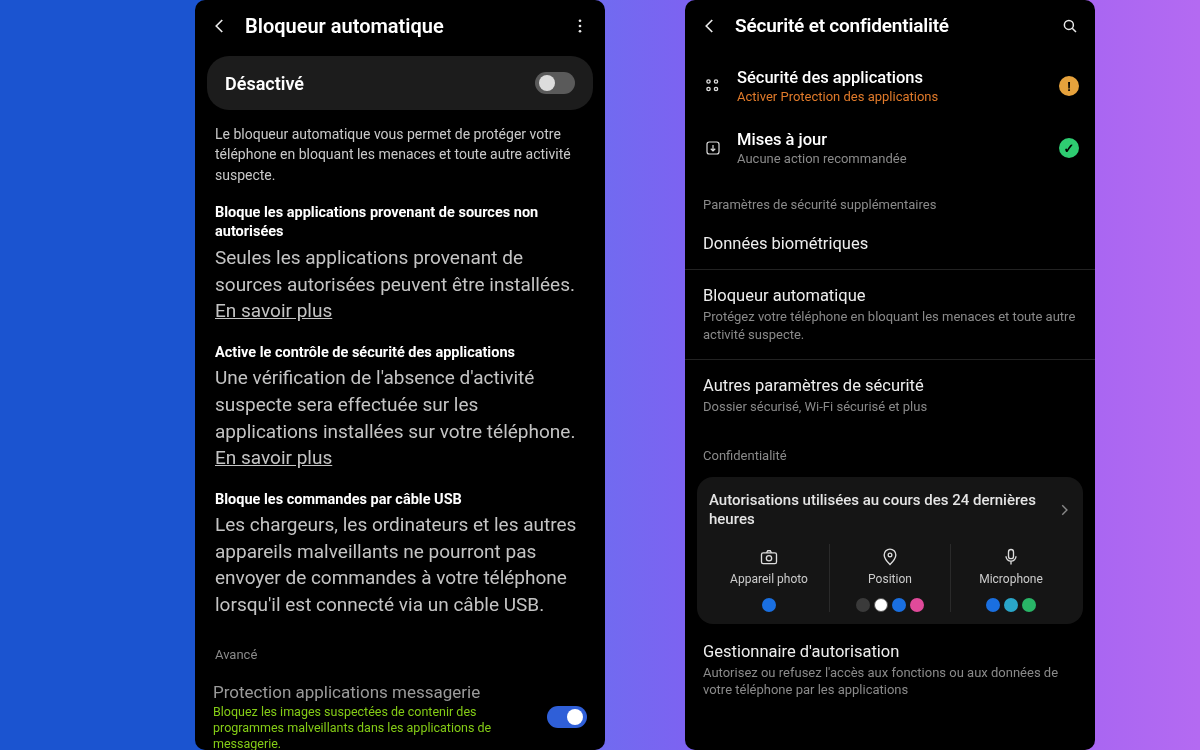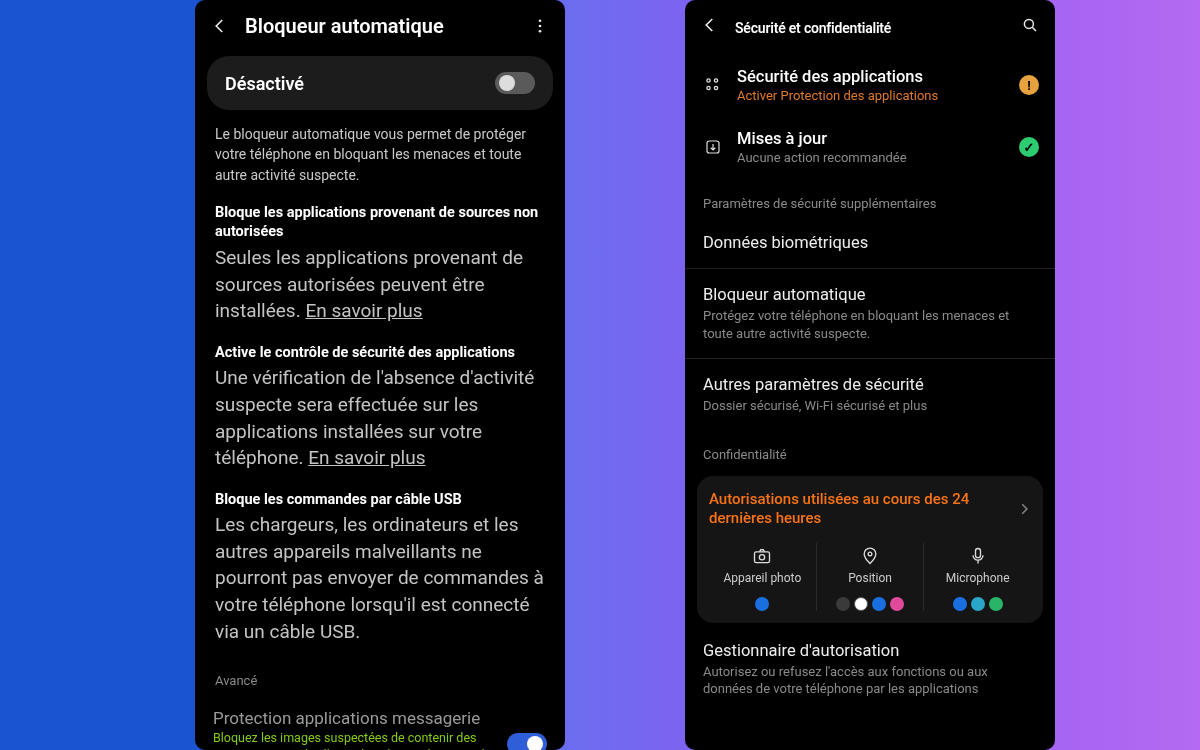--- a/index.html
+++ b/index.html
@@ -7,21 +7,21 @@
     width: 1200px;
     height: 750px;
     background: linear-gradient(90deg, #1b54d0 0%, #1b54d0 22%, #6d6df0 48%, #8a5af2 65%, #b46af2 100%);
     font-family: -apple-system, "Segoe UI", Roboto, Arial, sans-serif;
     overflow: hidden;
     position: relative;
   }
   .phone {
     position: absolute;
     top: 0;
-    width: 370px;
+    width: 410px;
     height: 750px;
     background: #000;
     color: #ececec;
     overflow: hidden;
     border-radius: 10px;
   }
   .phone-left { left: 195px; }
   .phone-right { left: 685px; }
 
   
@@ -36,21 +36,21 @@
     display:flex;align-items:center;justify-content:center;
     color:#e8e8e8;
     cursor:pointer;
   }
   .hdr .title {
     font-size: 20px;
     font-weight: 600;
     color:#fff;
     flex:1;
   }
-  .hdr .title.small { font-size:14px; letter-spacing:-0.2px;margin-top:6px;}
+  .hdr .title.small { font-size:19px; letter-spacing:-0.2px;}
   .hdr .more, .hdr .search {
     width:22px;height:22px;display:flex;align-items:center;justify-content:center;
     color:#e8e8e8;cursor:pointer;
   }
 
   
   .card {
     margin: 0 12px 14px 12px;
     background:#1c1c1c;
     border-radius: 22px;
@@ -135,21 +135,21 @@
   .ritem .ttl { font-size:16.5px; color:#eee;}
   .ritem .sub { font-size:13px; color:#8a8a8a; margin-top:3px; line-height:1.35;}
 
   .perm-block {
     margin: 6px 12px 12px 12px;
     background:#151515;
     border-radius:16px;
     padding: 14px 12px 12px 12px;
   }
   .perm-hdr { display:flex; align-items:center; justify-content:space-between; gap:8px; margin-bottom:14px;}
-  .perm-hdr .pt { font-size:15px; color:#f97316; font-weight:500; line-height:1.3; flex:1;}
+  .perm-hdr .pt { font-size:15px; color:#e5e5e5; font-weight:500; line-height:1.3; flex:1;}
   .perm-hdr .chev { color:#888;}
   .perm-cols { display:flex; }
   .perm-col { flex:1; text-align:center; position:relative; padding:2px 4px 0 4px;}
   .perm-col + .perm-col { border-left:1px solid #2a2a2a;}
   .perm-col .pic { font-size:17px; color:#ddd; height:22px; display:flex;align-items:center;justify-content:center;}
   .perm-col .plbl { font-size:12px; color:#ccc; margin-top:4px;}
   .perm-col .dots { margin-top:12px; display:flex; justify-content:center; gap:4px;}
   .dot { width:14px;height:14px;border-radius:50%; display:inline-block;}
 
   svg { display:block;}

